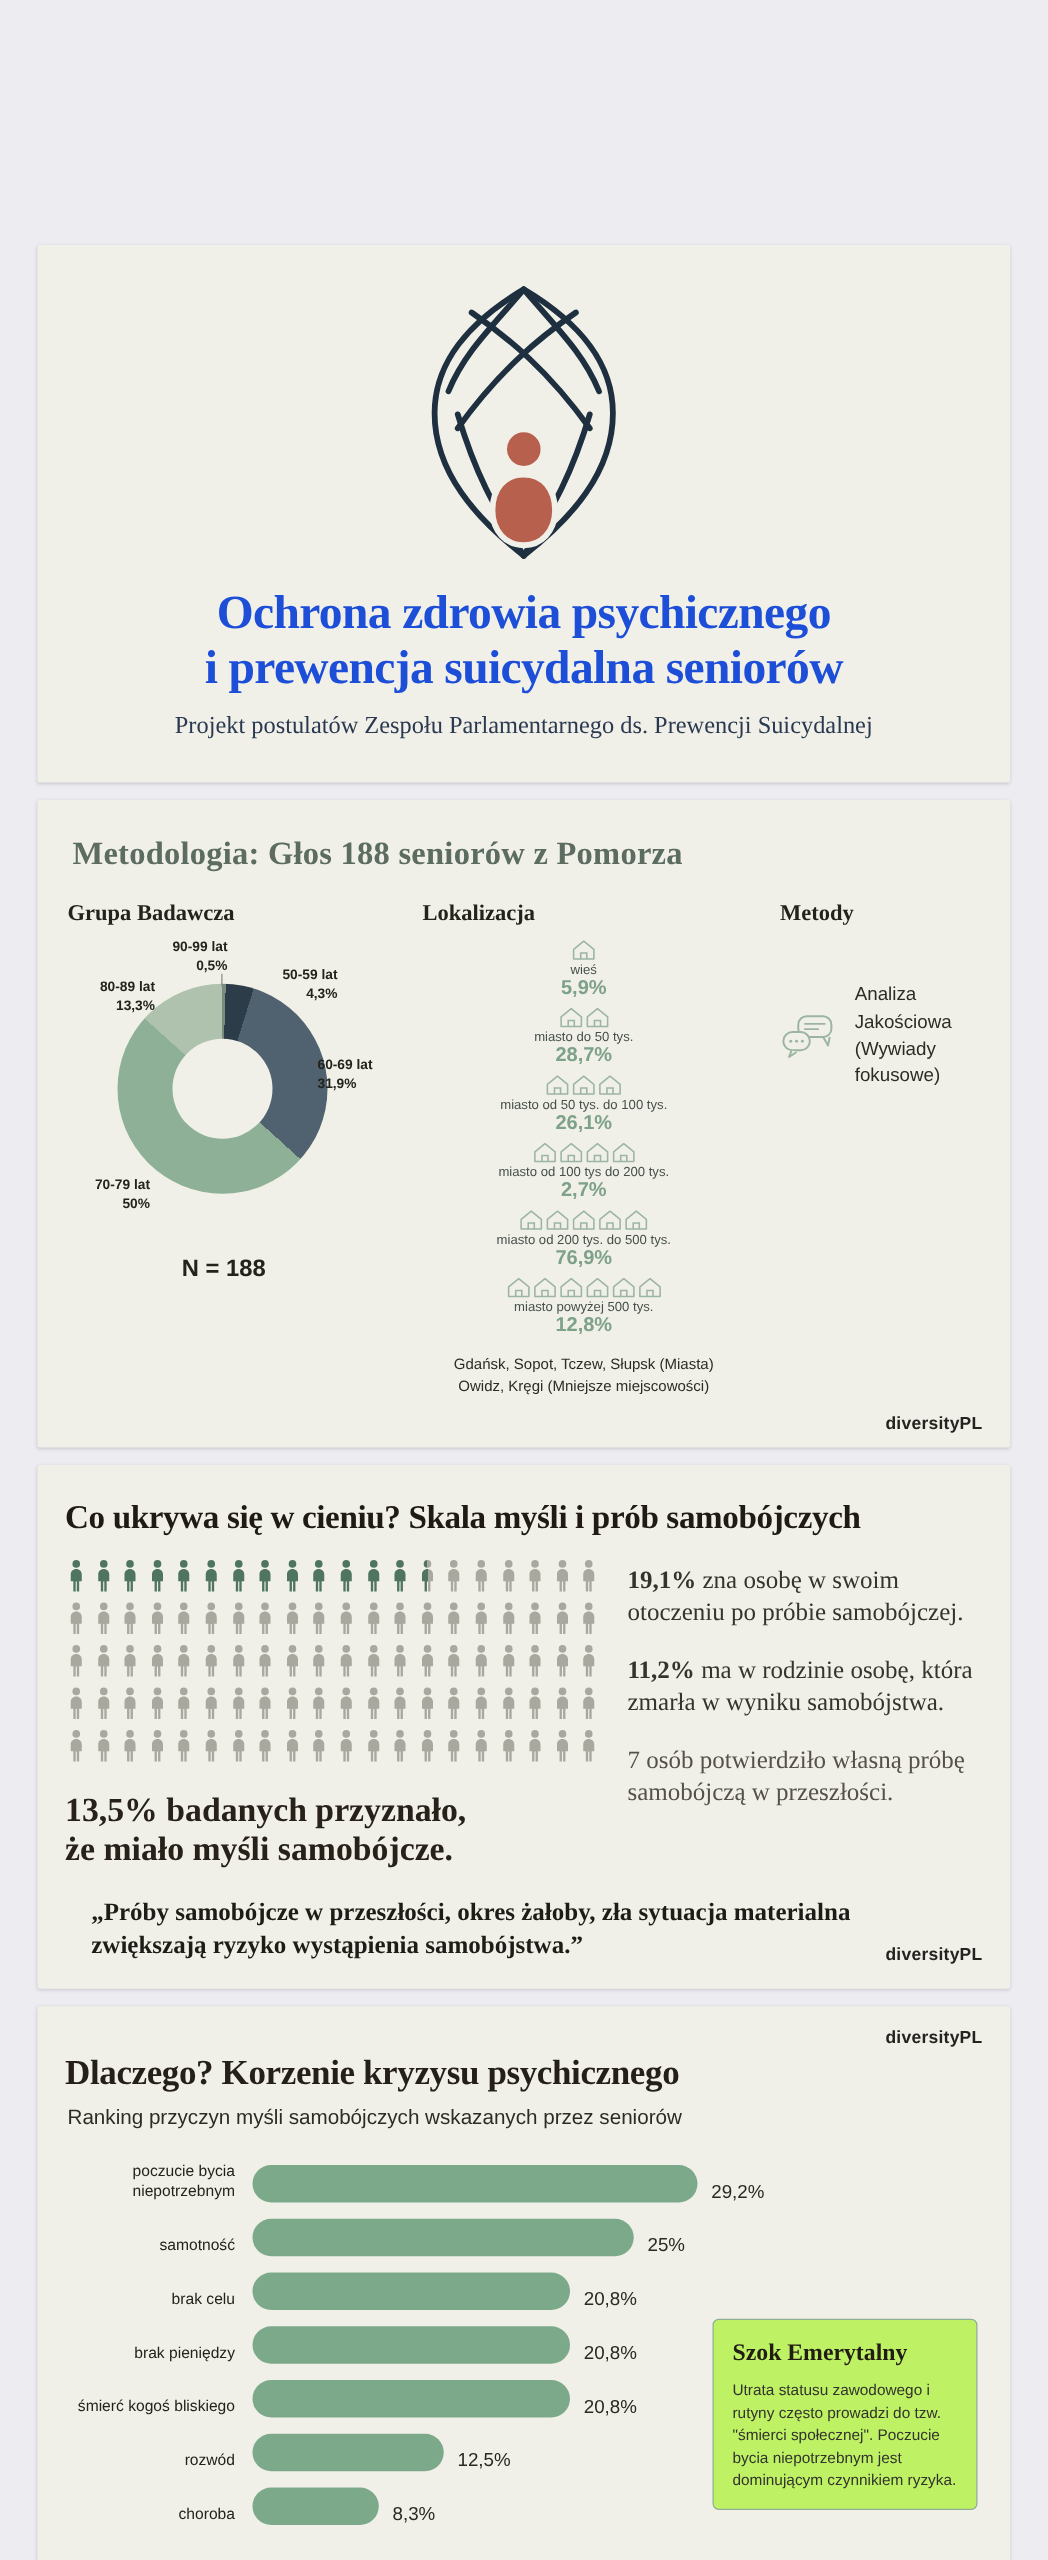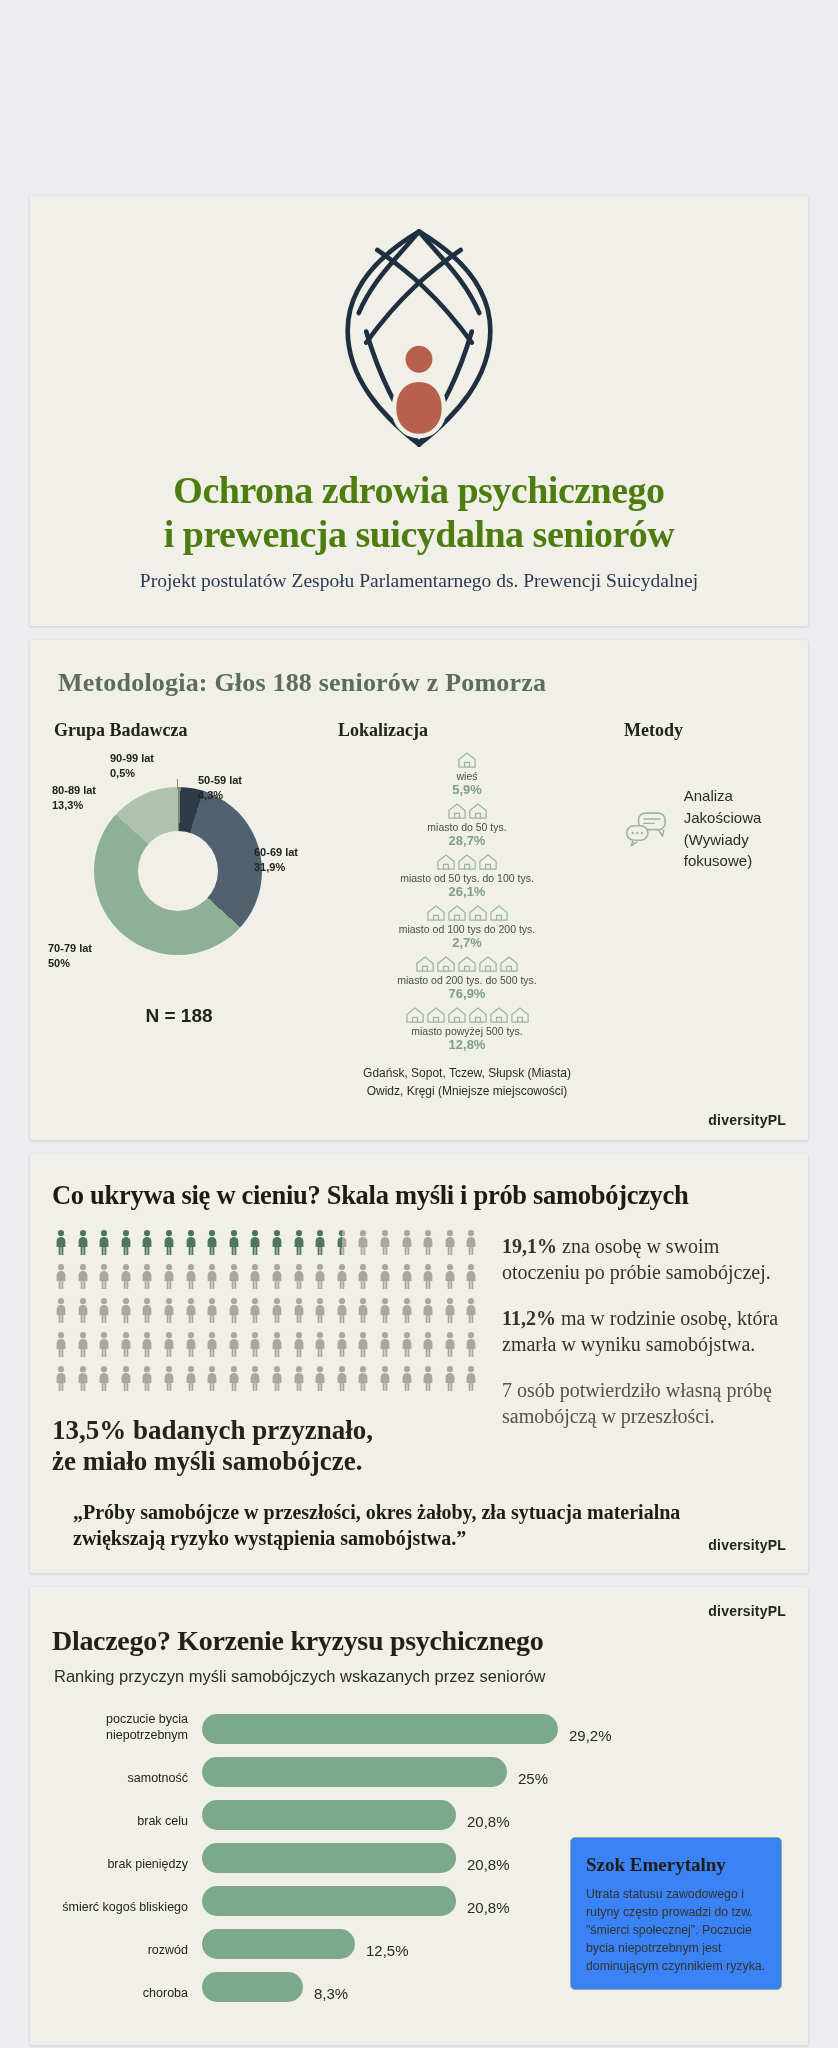--- a/index.html
+++ b/index.html
@@ -19,21 +19,21 @@
   }
   .serif { font-family:"Liberation Serif", serif; }
   .brand { font-weight:bold; font-size:14px; color:#23231f; letter-spacing:.2px; }
 
   
   .hero { padding:26px 30px 34px; text-align:center; }
   .hero-logo { display:block; margin:0 auto 14px auto; }
   .hero h1 {
     font-family:"Liberation Serif", serif;
     font-size:38px; line-height:1.16; font-weight:700;
-    color:#4d7c0f; letter-spacing:-.5px;
+    color:#1d4ed8; letter-spacing:-.5px;
   }
   .hero-sub {
     margin-top:14px; font-family:"Liberation Serif", serif;
     font-size:19.5px; color:#2a3950;
   }
 
   
   .meth { padding:24px 24px 40px; }
   .meth-title {
     font-size:26px; font-weight:700; color:#5c6c60; letter-spacing:.2px;
@@ -46,36 +46,36 @@
   .donut {
     position:absolute; left:40px; top:36px; width:168px; height:168px;
     border-radius:50%;
   }
   .donut-hole {
     position:absolute; left:84px; top:80px; width:80px; height:80px;
     border-radius:50%; background:#f1f0e8;
   }
   .donut-label {
     position:absolute; font-size:11px; font-weight:bold; color:#23231d;
-    line-height:1.35; text-align:left; width:72px;
+    line-height:1.35; text-align:right; width:72px;
   }
   .dl-0 { top:0; left:56px; }            
   .dl-1 { top:22px; left:144px; }        
   .dl-2 { top:94px; left:200px; text-align:left; } 
   .dl-3 { top:190px; left:-6px; }        
   .dl-4 { top:32px; left:-2px; }         
   .leader-line { position:absolute; left:123px; top:28px; width:1px; height:10px; background:#8a8a84; }
   .n-label { width:250px; text-align:center; margin-top:14px; font-size:19px; font-weight:bold; color:#23231d; }
 
   .col-loc { width:286px; text-align:center; }
   .col-loc h3 { text-align:left; margin-left:14px; }
   .loc-tier { margin-bottom:5px; }
   .loc-houses { display:flex; justify-content:center; gap:1px; }
   .loc-label { font-size:10.5px; color:#45504a; margin-top:1px; }
-  .loc-value { font-size:13px; font-weight:bold; color:#7da189; }
+  .loc-value { font-size:16px; font-weight:bold; color:#7da189; }
   .loc-note { margin-top:12px; font-size:12px; line-height:1.5; color:#2c2c27; }
 
   .col-methods { flex:1; padding-left:6px; }
   .method { display:flex; align-items:center; gap:16px; }
   .method:first-of-type { margin-top:44px; }
   .method p { font-size:15px; line-height:1.45; color:#2c2c27; }
   .meth-brand { position:absolute; right:22px; bottom:12px; }
 
   
   .shadow-card { padding:26px 22px 20px; }
@@ -111,21 +111,21 @@
     color:#241f18; letter-spacing:-.3px;
   }
   .why-sub { margin:10px 0 26px 2px; font-size:16.5px; color:#2c2c27; }
   .bar-row { display:flex; align-items:flex-end; margin-bottom:13px; }
   .bar-label { width:150px; text-align:right; font-size:12.5px; line-height:1.25; color:#23231d; padding-right:14px; }
   .bar { height:30px; border-radius:15px; background:#7da98b; }
   .bar-value { margin-left:11px; font-size:15px; color:#2a2a24; }
   .shock-box {
     position:absolute; right:26px; top:250px; width:212px;
     border:1.5px solid #8fae96; border-radius:5px;
-    padding:16px 15px 14px; background:#3b82f6;
+    padding:16px 15px 14px; background:#bef264;
   }
   .shock-box h4 { font-family:"Liberation Serif", serif; font-size:19px; font-weight:700; color:#211d15; margin-bottom:10px; }
   .shock-box p { font-size:12.3px; line-height:1.45; color:#33332d; }
 </style>
 </head>
 <body>
 
 <svg width="0" height="0" style="position:absolute">
   <defs>
     <linearGradient id="halfg" x1="0" y1="0" x2="1" y2="0">

